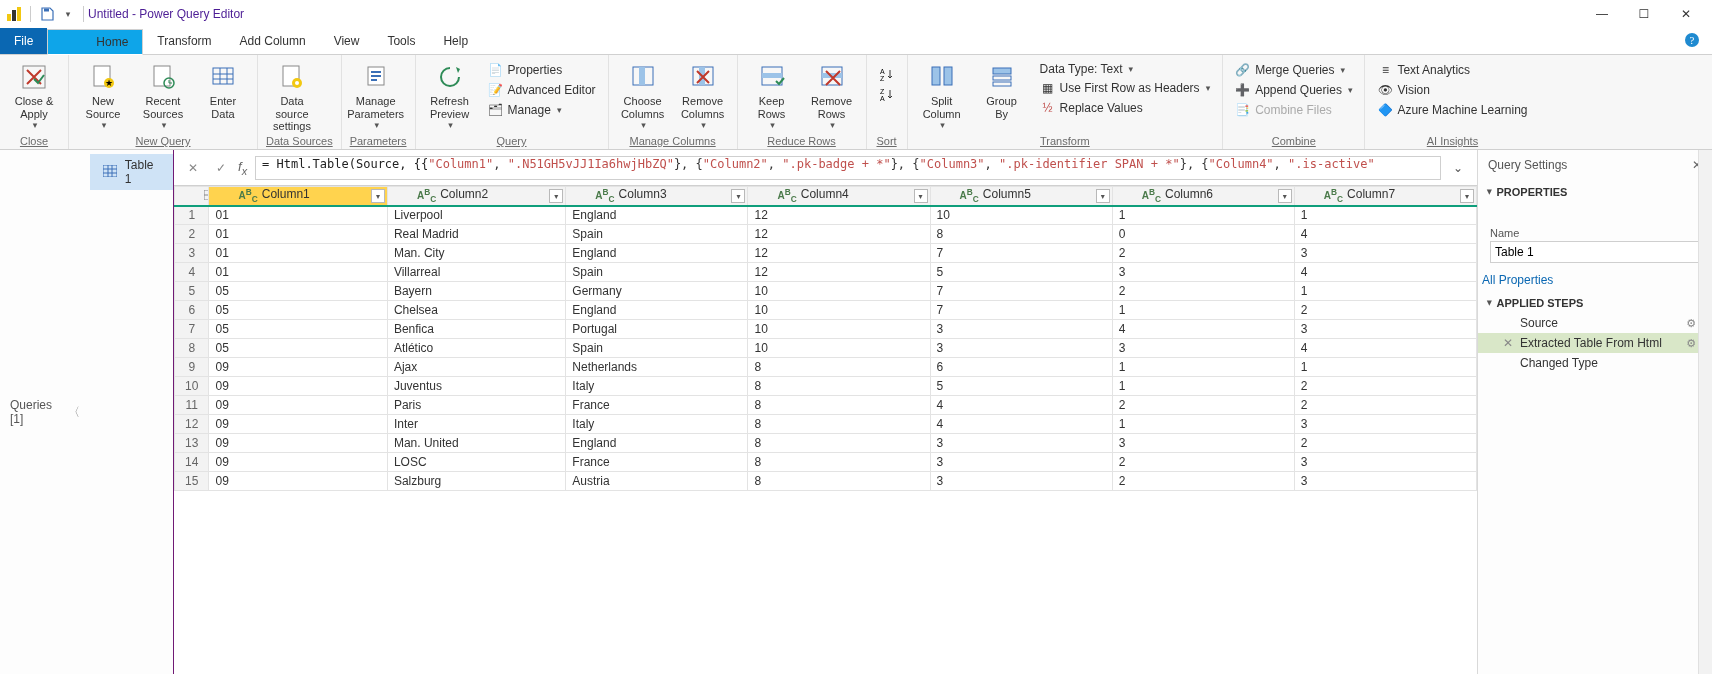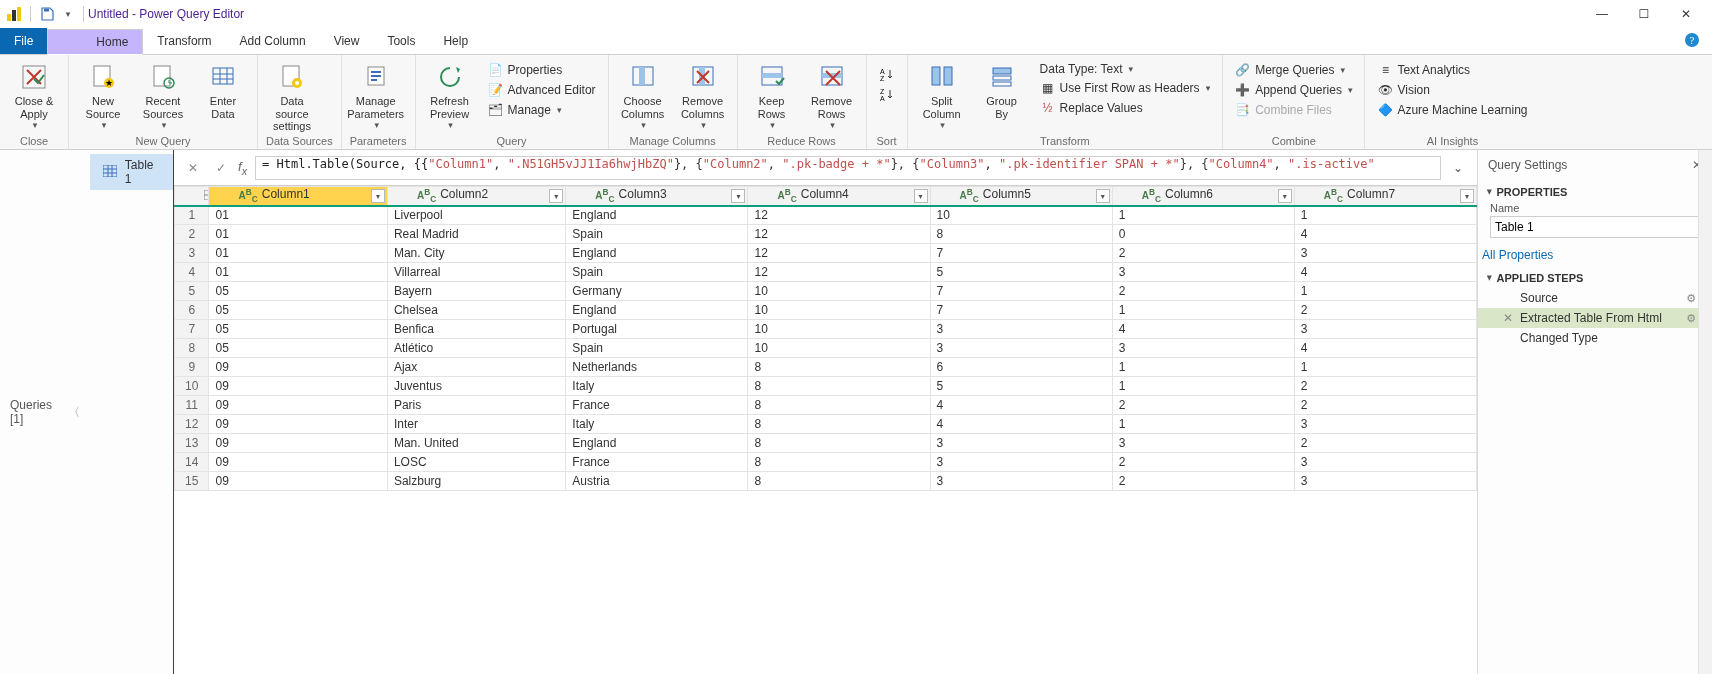--- a/index.html
+++ b/index.html
@@ -8,28 +8,28 @@
 .titlebar .qat { display:flex; align-items:center; gap:4px; }
 .titlebar .qat-icon { width:16px; height:16px; display:flex; align-items:center; justify-content:center; }
 .titlebar .sep { width:1px; height:16px; background:#ccc; margin:0 4px; }
 .titlebar .title { color:#4c1d95; }
 .winctrl { margin-left:auto; display:flex; gap:2px; }
 .winctrl div { width:40px; height:22px; display:flex; align-items:center; justify-content:center; color:#333; }
 
 .tabs { height:26px; display:flex; background:#fff; }
 .tab { padding:5px 14px 6px; color:#333; cursor:pointer; border-top:1px solid transparent;}
 .tab.file { background:#0a67b2; color:#fff; }
-.tab.active { background:#c4b5fd; border:1px solid #d0d0d0; border-bottom:1px solid #fff; position:relative; top:1px;padding-left:48px; }
+.tab.active { background:#0ea5e9; border:1px solid #d0d0d0; border-bottom:1px solid #fff; position:relative; top:1px;padding-left:48px; }
 .help-circle { margin-left:auto; width:24px; height:24px; display:flex; align-items:center; justify-content:center; margin-right:8px;}
 .help-circle svg{ }
 
 .ribbon { display:flex; border-top:1px solid #d0d0d0; border-bottom:1px solid #d0d0d0; background:#f7f7f7; height:96px; }
 .group { border-right:1px solid #e2e2e2; padding:4px 8px 2px; display:flex; flex-direction:column; }
 .group-body { flex:1; display:flex; align-items:flex-start; gap:8px; }
-.group-label { text-align:center; color:#6b6b6b; font-size:11px; padding-top:2px;}
+.group-label { text-align:center; color:#6b6b6b; font-size:11px; padding-top:2px;text-decoration:underline;}
 .bigbtn { display:flex; flex-direction:column; align-items:center; justify-content:flex-start; width:52px; text-align:center; line-height:1.15; padding-top:2px; cursor:pointer;}
 .bigbtn .ic { width:32px; height:32px; margin-bottom:2px; display:flex; align-items:center; justify-content:center;}
 .bigbtn span.lbl { font-size:11px; }
 .small-stack { display:flex; flex-direction:column; gap:2px; padding-top:2px;}
 .smallbtn { display:flex; align-items:center; gap:4px; font-size:12px; padding:1px 4px; cursor:pointer; white-space:nowrap;}
 .smallbtn .mi { width:16px; height:16px; display:flex; align-items:center; justify-content:center;}
 .caret::after { content:"▾"; font-size:9px; margin-left:2px; color:#555;}
 
 .workspace { display:flex; height: calc(674px - 28px - 26px - 96px); }
 
@@ -66,21 +66,21 @@
 col.c4 { width:148px;}
 col.c5 { width:148px;}
 col.c6 { width:148px;}
 col.c7 { width:148px;}
 
 .settings-pane { width:235px; border-left:1px solid #d9d9d9; background:#fdfdfd; display:flex; flex-direction:column;}
 .settings-pane .sp-header { padding:8px 10px; color:#555; display:flex; justify-content:space-between; align-items:center;}
 .section-title { padding:6px 10px 4px; color:#333; font-size:11px; font-weight:bold; display:flex; align-items:center; gap:4px;}
 .section-title::before { content:"▸"; transform:rotate(90deg); display:inline-block; font-size:9px; color:#555;}
 .prop-body { padding:0 12px 6px;}
-.prop-body label { display:block; color:#555; font-size:11px; margin-bottom:2px;}
+.prop-body label { display:block; color:#555; font-size:11px; margin-bottom:2px;margin-top:25px;}
 .prop-body input { width:100%; border:1px solid #cfcfcf; height:22px; padding:0 4px; font-size:12px;}
 .link { color:#0a67b2; cursor:pointer; padding:4px 4px; font-size:12px;}
 .steps { padding:0 0 6px;}
 .step { padding:3px 16px 3px 24px; font-size:12px; display:flex; align-items:center; gap:6px; position:relative;}
 .step.sel { background:#d9e7c8; }
 .step .gear { margin-left:auto; color:#888; font-size:11px;}
 .step .sx { width:12px; text-align:center; color:#888;}
 .side-strip { position:absolute; right:0; top:0; width:14px; height:100%; background:#f2f2f2; border-left:1px solid #e0e0e0;}
 .side-strip-outer { position:relative; }
 </style>

